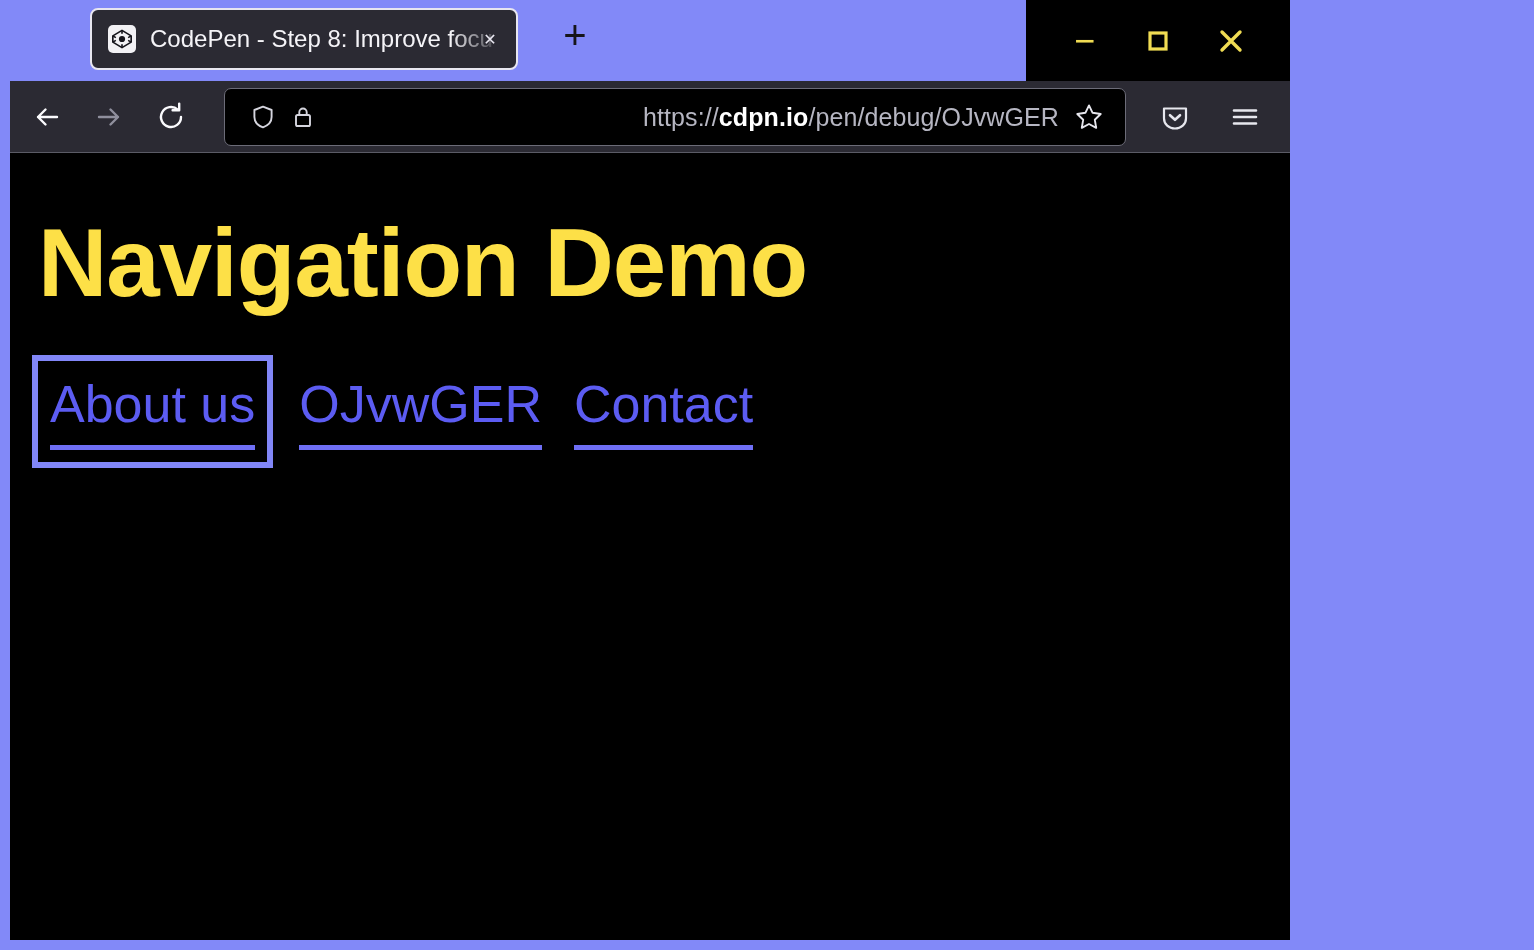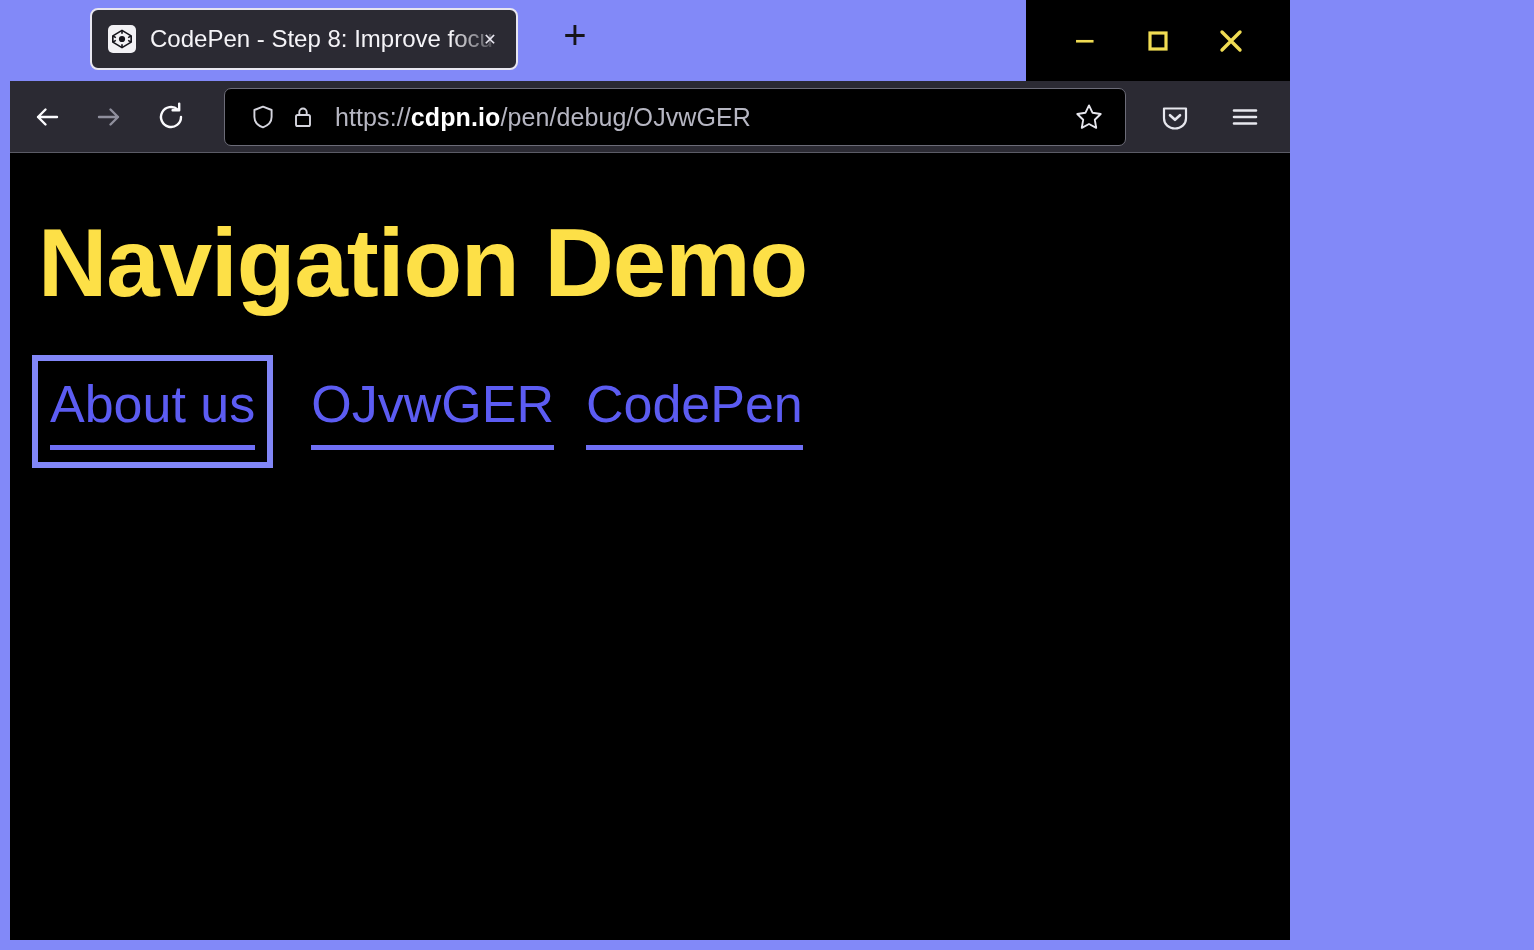--- a/index.html
+++ b/index.html
@@ -124,20 +124,21 @@
   
   .navbar {
     flex: 0 0 72px;
     height: 72px;
     background: #2b2a33;
     border-bottom: 1px solid #5b5b66;
     display: flex;
     align-items: center;
     padding: 6px 6px;
     gap: 0;
+    text-align: right;
   }
 
   .navbtn {
     width: 62px; height: 56px;
     display: flex; align-items: center; justify-content: center;
     color: #fbfbfe;
     flex: 0 0 auto;
   }
   .navbtn.disabled { color: #8f8f9d; }
 
@@ -217,21 +218,21 @@
     text-decoration: none;
     border-bottom: 5px solid #6f6ff5;
     padding-bottom: 10px;
     display: inline-block;
     margin-right: 32px;
     white-space: nowrap;
   }
   .navlink.focused {
     outline: 6px solid #8186f7;
     outline-offset: 12px;
-    margin-right: 56px;
+    margin-right: 44px;
     margin-left: 12px;
   }
 </style>
 </head>
 <body>
 
 <div id="browser-window">
 
   <div class="tabstrip">
 
@@ -321,17 +322,17 @@
       </span>
     </div>
   </div>
 
   <div class="content">
     <h1 class="page-title">Navigation Demo</h1>
 
     <nav class="navlinks">
       <a class="navlink focused" href="#">About us</a>
       <a class="navlink" href="#">OJvwGER</a>
-      <a class="navlink" href="#">CodePen</a>
+      <a class="navlink" href="#">Contact</a>
     </nav>
   </div>
 
 </div>
 
 </body></html>

